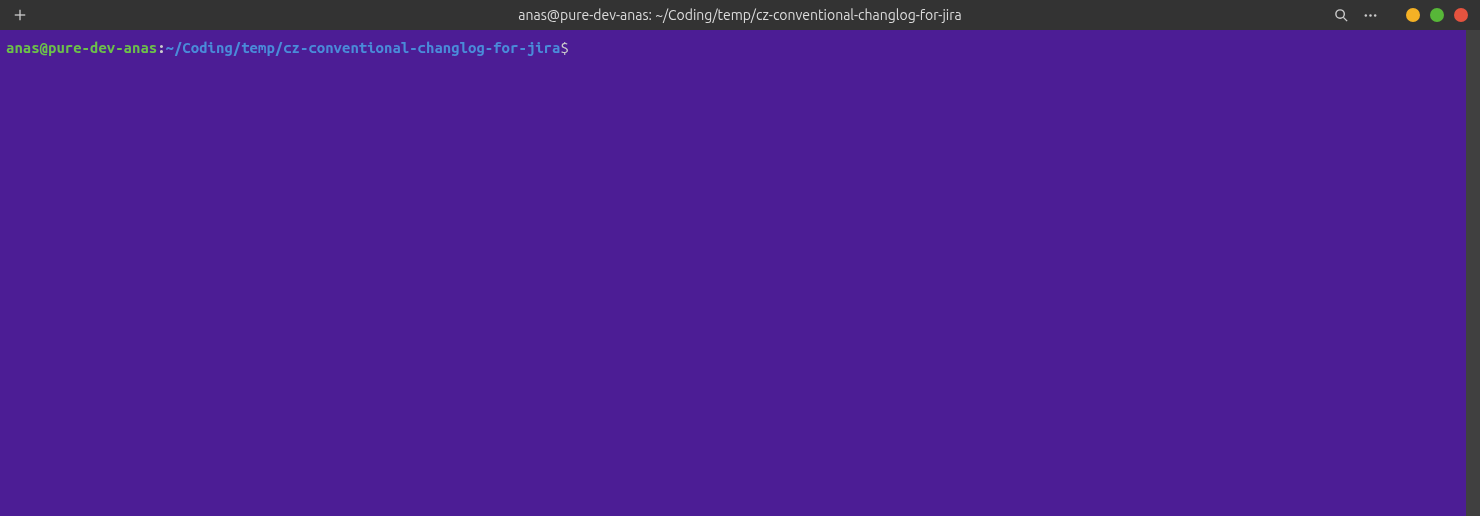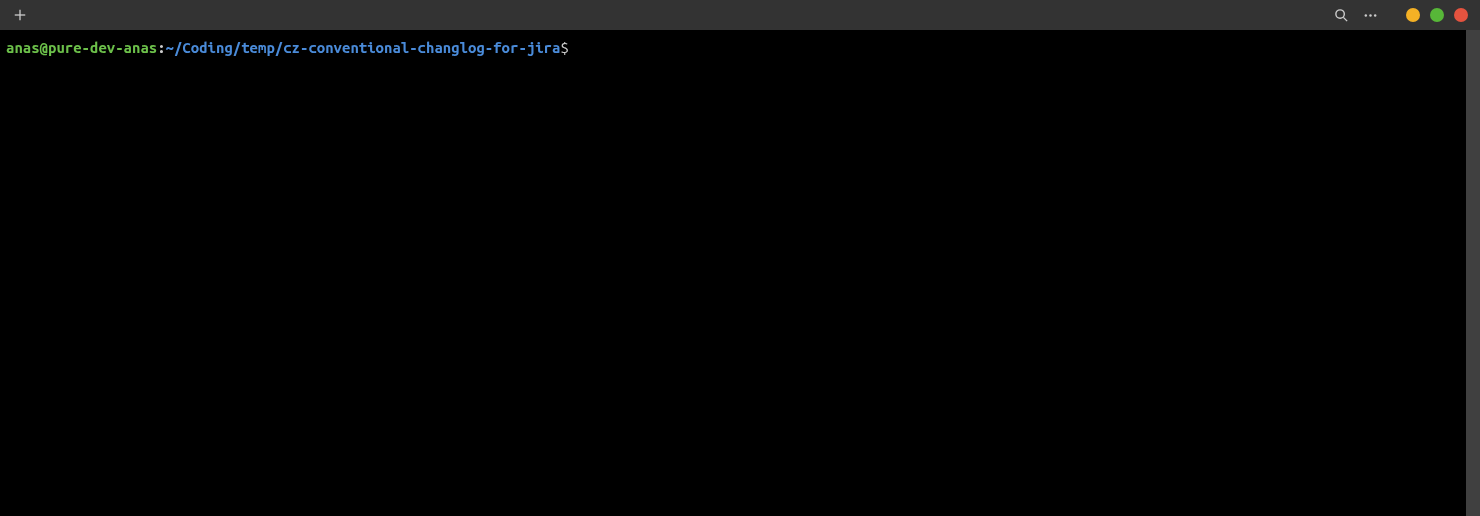--- a/index.html
+++ b/index.html
@@ -98,21 +98,21 @@
     .window-button.maximize {
       background: #57b738;
     }
     
     .window-button.close {
       background: #e5533f;
     }
     
     .terminal-body {
       height: calc(100% - 30px);
-      background: #000000;
+      background: #4c1d95;
       padding: 8px 6px;
       position: relative;
     }
     
     .terminal-line {
       font-size: 15px;
       line-height: 20px;
       white-space: pre;
       font-family: 'Ubuntu Mono', 'DejaVu Sans Mono', 'Courier New', monospace;
     }
@@ -157,20 +157,21 @@
 <div class="titlebar">
   <div class="titlebar-left">
     <div class="new-tab-icon">
       <svg viewBox="0 0 16 16" fill="none" stroke="currentColor" stroke-width="1.5">
         <line x1="8" y1="2" x2="8" y2="14"></line>
         <line x1="2" y1="8" x2="14" y2="8"></line>
       </svg>
     </div>
   </div>
 
+  <div class="titlebar-title">anas@pure-dev-anas: ~/Coding/temp/cz-conventional-changlog-for-jira</div>
 
   <div class="titlebar-right">
     <div class="titlebar-icon">
       <svg viewBox="0 0 16 16" fill="none" stroke="currentColor" stroke-width="1.5">
         <circle cx="6.5" cy="6.5" r="4.5"></circle>
         <line x1="10" y1="10" x2="14" y2="14"></line>
       </svg>
     </div>
     <div class="titlebar-icon">
       <svg viewBox="0 0 16 16" fill="currentColor">

